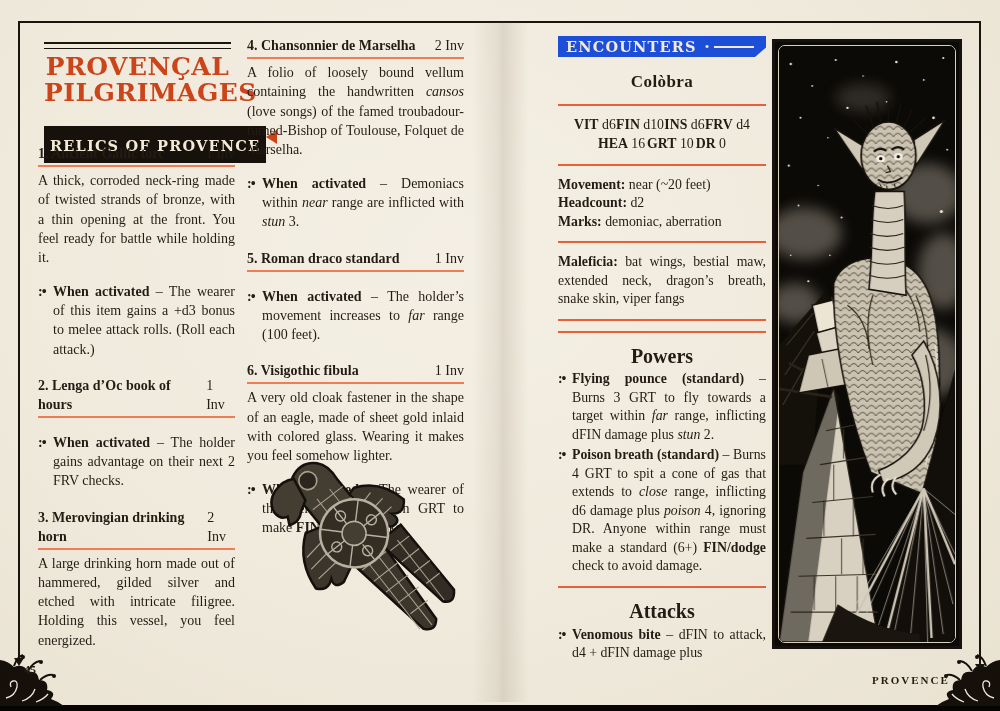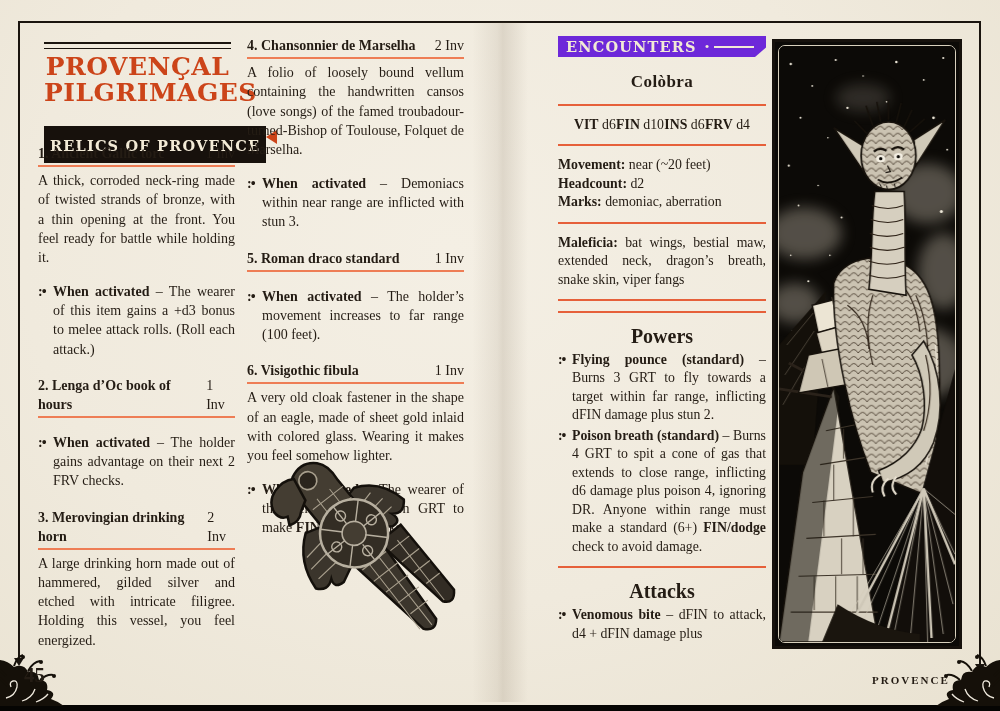--- a/index.html
+++ b/index.html
@@ -1,34 +1,34 @@
 <!DOCTYPE html>
 <html><head>
 <meta charset="utf-8">
 <style>
   html,body{margin:0;padding:0;}
   body{
     width:1000px;height:711px;position:relative;overflow:hidden;
     font-family:"Liberation Serif", serif;color:#241c14;
     background:radial-gradient(ellipse at 45% 35%, #f4efe4 0%, #f0eadd 55%, #e9e2d1 100%);
   }
-  .b{font-weight:bold}.i{}
+  .b{font-weight:bold}.i{font-style:italic}
   
   .frame-top{position:absolute;left:19px;top:21px;width:961px;height:2px;background:#1a140e;}
   .frame-left{position:absolute;left:18px;top:21px;width:2px;height:638px;background:#1a140e;}
   .frame-right{position:absolute;left:979px;top:21px;width:2px;height:644px;background:#1a140e;}
   .arrow-tip{position:absolute;width:0;height:0;border-left:5px solid transparent;border-right:5px solid transparent;border-top:8px solid #1a140e;}
   .tip-l{left:14px;top:658px}.tip-r{left:975px;top:664px}
   .gutter{position:absolute;left:472px;top:22px;width:56px;height:680px;
     background:linear-gradient(90deg,transparent,rgba(110,92,70,.10) 45%,rgba(110,92,70,.16) 55%,transparent);}
   .bottom-bar{position:absolute;left:0;bottom:0;width:1000px;height:6px;background:#060503;}
   .corner{position:absolute;bottom:5px;}
   .corner.right{right:0;transform:scaleX(-1);}
   .corner.left{left:0;}
-  .page-num{position:absolute;font-size:21px;font-weight:bold;color:#241c14;}
+  .page-num{position:absolute;font-size:12px;font-weight:bold;color:#241c14;}
   .pn-45{left:24px;top:663px}.pn-46{left:1010px;top:658px}
   .provence{position:absolute;left:872px;top:674px;font-size:11px;font-weight:bold;letter-spacing:2px;color:#241c14;}
   
   .title-block{position:absolute;left:44px;top:42px;width:187px;text-align:center;}
   .dbl-rule{height:4px;border-top:2.5px solid #1a140e;border-bottom:1px solid #1a140e;margin-bottom:5px;}
   .main-title{font-family:"DejaVu Serif", serif;font-weight:bold;color:#cc4419;font-size:25px;line-height:1.04;letter-spacing:.5px;}
   .banner{margin-top:20px;display:flex;align-items:stretch;height:37px;}
   .banner-black{background:#17110c;color:#f2ead6;font-family:"DejaVu Serif",serif;font-weight:bold;
     font-size:14.5px;letter-spacing:1.2px;padding:2px 6px 0 6px;white-space:nowrap;display:flex;align-items:center;}
   .banner-tail{position:relative;flex:1;}
@@ -46,21 +46,21 @@
   .item-name{font-weight:bold;}
   .item-inv{font-weight:normal;}
   .item-rule{height:2px;background:#ee7d55;margin:2px 0 4px 0;}
   .activated{display:flex;margin-top:15px;margin-bottom:17px;}
   .activated .glyph{width:15px;flex:none;font-weight:bold;letter-spacing:-1px;}
   .activated .atext{flex:1;text-align:justify;}
   
   .fibula{position:absolute;left:258px;top:436px;width:208px;height:228px;}
   
   .col-3{left:558px;top:36px;width:208px;font-size:13.8px;line-height:1.34;}
-  .enc-banner{background:#6d28d9;height:21px;display:flex;align-items:center;padding:0 8px;
+  .enc-banner{background:#1d4ed8;height:21px;display:flex;align-items:center;padding:0 8px;
     clip-path:polygon(0 0,100% 0,100% 55%,calc(100% - 11px) 100%,0 100%);}
   .enc-banner .etxt{color:#f2ead6;font-family:"DejaVu Serif",serif;font-weight:bold;font-size:14.5px;letter-spacing:1.2px;}
   .enc-banner .edot{color:#f2ead6;margin:0 5px 0 8px;font-size:13px;}
   .enc-banner .eline{flex:1;height:2px;background:#f2ead6;margin-right:4px;}
   .monster-name{text-align:center;font-weight:bold;font-size:17px;letter-spacing:.4px;margin-top:14px;}
   .monster-pron{text-align:center;font-style:italic;font-size:13px;margin-top:1px;}
   .o-rule{height:0;border-top:2px solid #e6603a;margin:10px 0;}
   .stat-row{display:flex;justify-content:space-between;margin:1px 16px;}
   .stat-row2{padding:0 24px;}
   .stat .k{font-weight:bold;}
@@ -250,20 +250,25 @@
 
   <div class="monster-name">Colòbra</div>
 
   <div class="o-rule"></div>
 
   <div class="stat-row">
     <span class="stat"><span class="k">VIT</span> <span>d6</span></span>
     <span class="stat"><span class="k">FIN</span> <span>d10</span></span>
     <span class="stat"><span class="k">INS</span> <span>d6</span></span>
     <span class="stat"><span class="k">FRV</span> <span>d4</span></span>
+  </div>
+  <div class="stat-row stat-row2">
+    <span class="stat"><span class="k">HEA</span> <span>16</span></span>
+    <span class="stat"><span class="k">GRT</span> <span>10</span></span>
+    <span class="stat"><span class="k">DR</span> <span>0</span></span>
   </div>
 
   <div class="o-rule"></div>
 
   <p class="info-line"><span class="b">Movement:</span><span> near (~20 feet)</span></p>
   <p class="info-line"><span class="b">Headcount:</span><span> d2</span></p>
   <p class="info-line"><span class="b">Marks:</span><span> demoniac, aberration</span></p>
 
   <div class="o-rule"></div>
 

